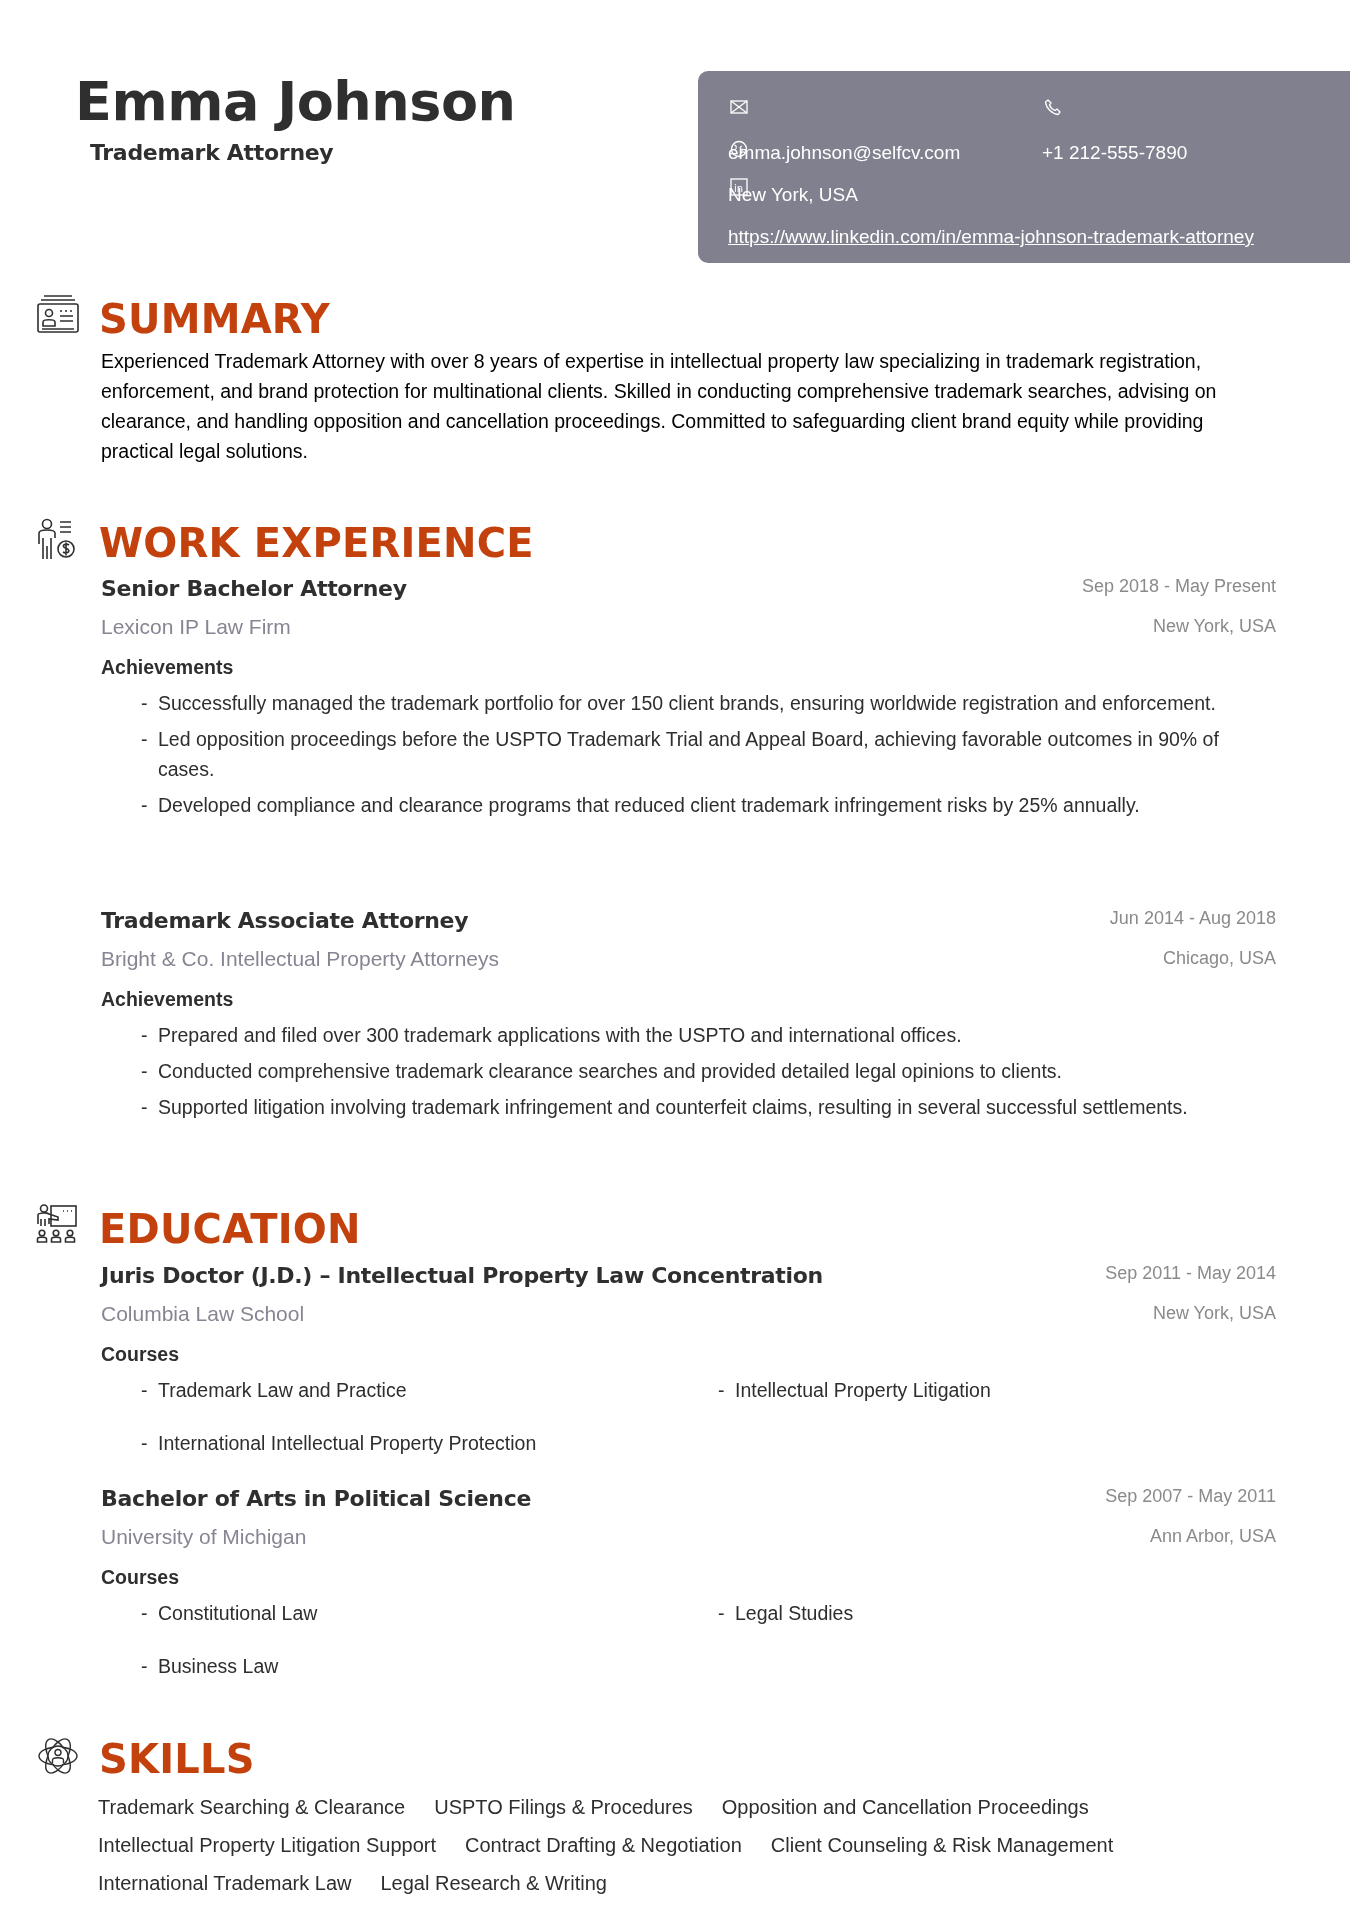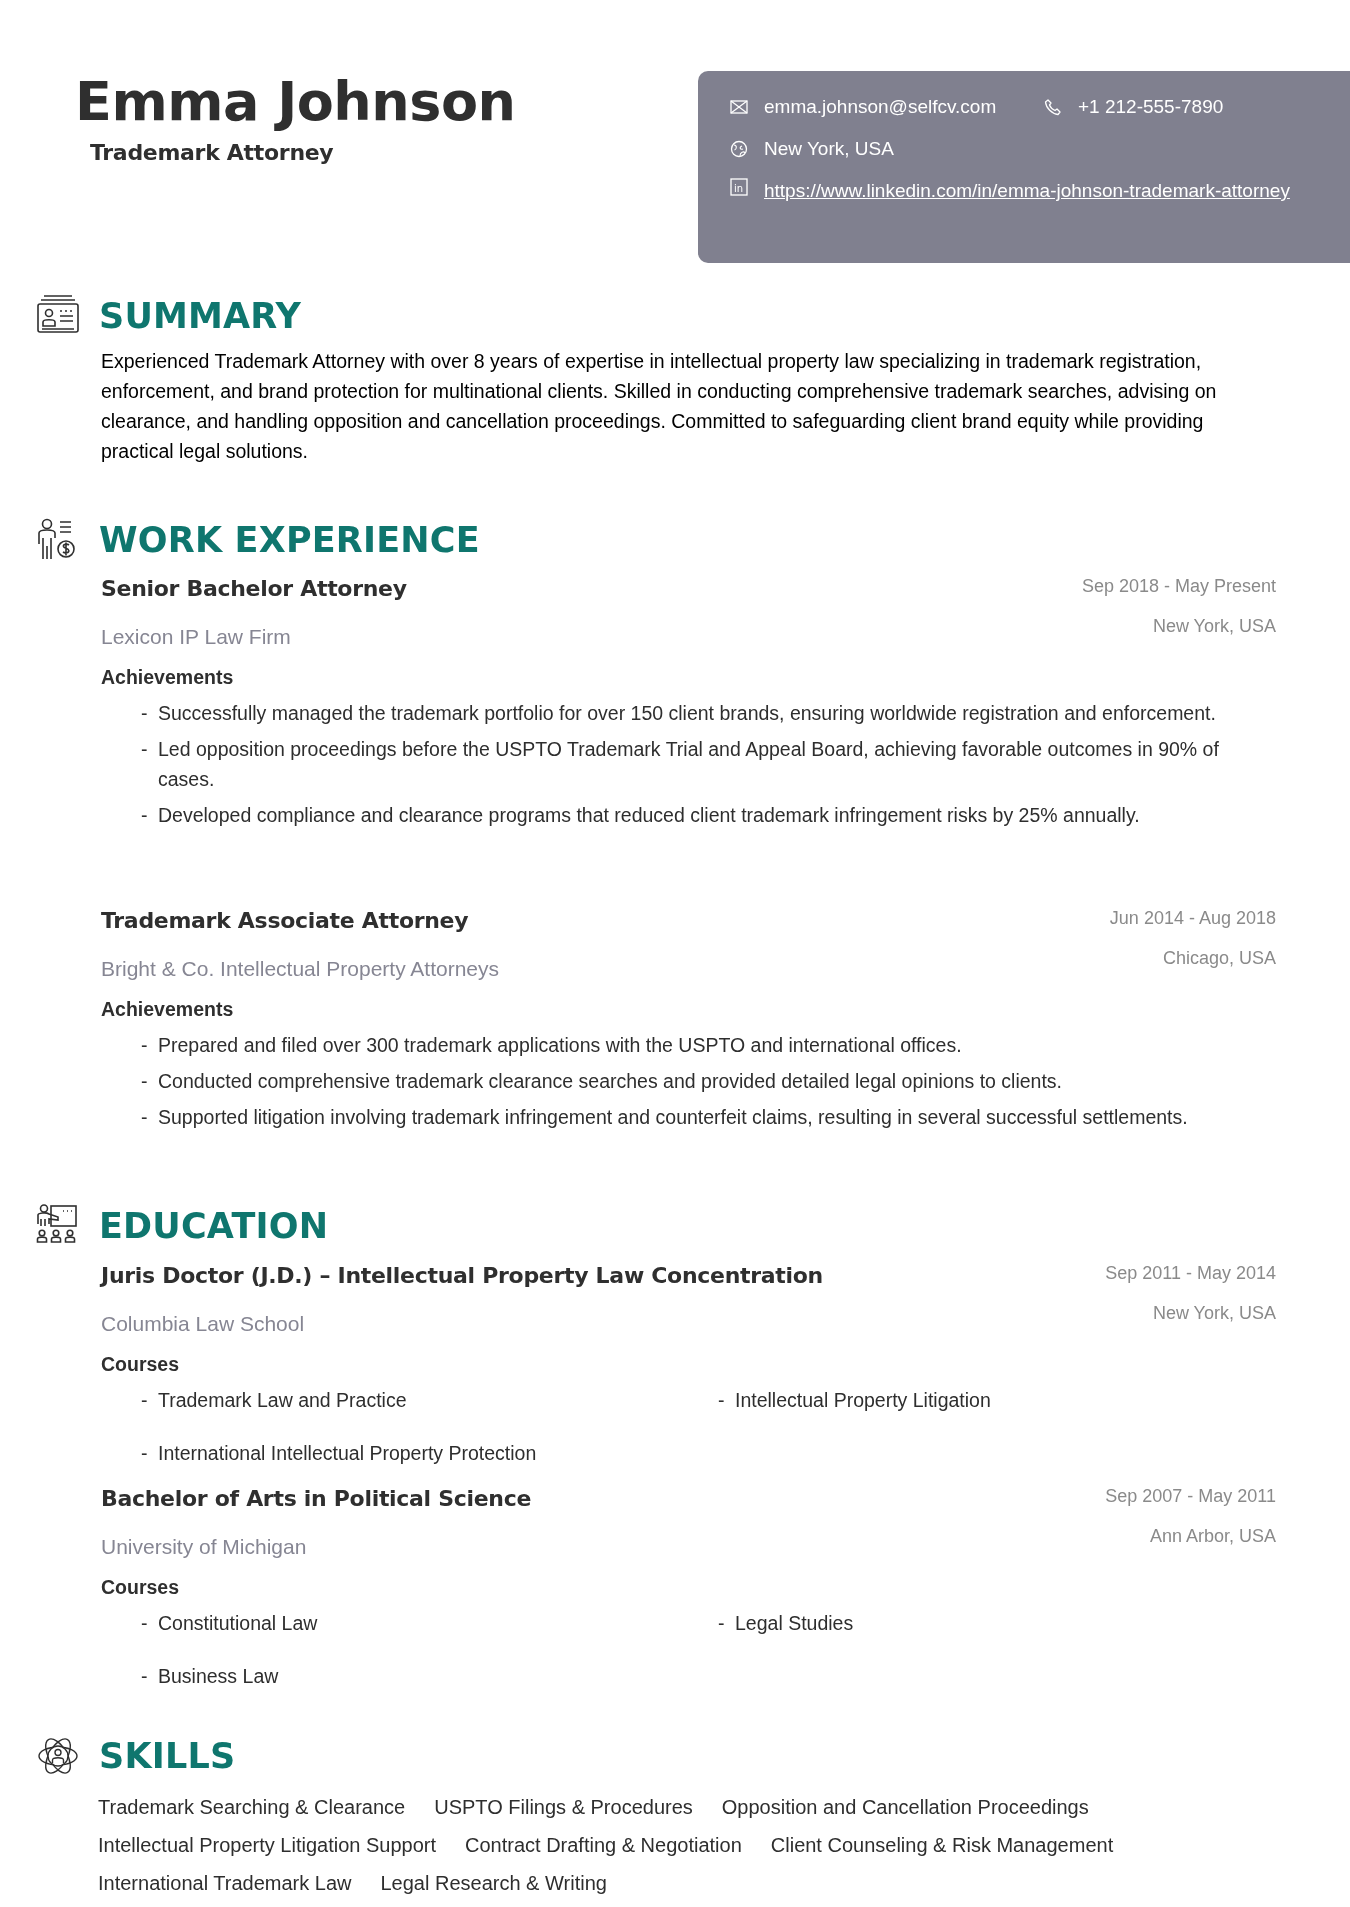--- a/index.html
+++ b/index.html
@@ -3,33 +3,33 @@
 <meta charset="utf-8">
 <style>
   * { box-sizing: border-box; margin: 0; padding: 0; }
   html, body { width: 1350px; height: 1907px; background: #ffffff; }
   body { position: relative; font-family: "Liberation Sans", "DejaVu Sans", sans-serif; color: #2e2e2e; overflow: hidden; }
 
   .name { position: absolute; left: 75px; top: 70px; font-size: 54px; font-weight: 700; color: #2f2f2f; letter-spacing: -0.5px; font-family: "DejaVu Sans", sans-serif; }
   .title { position: absolute; left: 90px; top: 140px; font-size: 22px; font-weight: 700; color: #2f2f2f; font-family: "DejaVu Sans", sans-serif; letter-spacing: -0.3px; }
 
   .contact { position: absolute; left: 698px; top: 71px; width: 652px; height: 192px; background: #80808f; border-radius: 10px 0 0 10px; color: #ffffff; font-size: 19px; }
-  .contact .row { position: absolute; display: flex; align-items: flex-start; gap: 16px; }
+  .contact .row { position: absolute; display: flex; align-items: flex-start; gap: 24px; flex-direction: column; }
   .contact .ico { width: 20px; height: 20px; display: inline-flex; align-items: center; justify-content: flex-end; margin-top: 2px; }
   .contact a { color: #ffffff; text-decoration: underline; line-height: 31px; width: 560px; word-break: break-all; display: block; }
   .contact .txt { line-height: 24px; }
 
   .sec-icon { position: absolute; left: 36px; width: 44px; height: 44px; }
-  .sec-title { position: absolute; left: 99px; font-size: 35px; font-weight: 700; color: #0f766e; font-family: "DejaVu Sans", sans-serif; letter-spacing: 0.2px; }
+  .sec-title { position: absolute; left: 99px; font-size: 40px; font-weight: 700; color: #c2410c; font-family: "DejaVu Sans", sans-serif; letter-spacing: 0.2px; }
 
   .summary { position: absolute; left: 101px; top: 346px; width: 1180px; font-size: 19.5px; line-height: 30px; color: #000000; }
 
   .job { position: absolute; left: 101px; width: 1175px; }
   .job .role { font-size: 22px; font-weight: 700; color: #2f2f2f; font-family: "DejaVu Sans", sans-serif; letter-spacing: -0.3px; height: 33px; }
-  .job .org { font-size: 21px; color: #868693; height: 33px; margin-top: 16px; }
+  .job .org { font-size: 21px; color: #868693; height: 33px; margin-top: 6px; }
   .job .date { position: absolute; right: 0; top: 0; font-size: 18px; color: #8a8a8a; }
   .job .loc { position: absolute; right: 0; top: 40px; font-size: 18px; color: #8a8a8a; }
   .job .sub { font-size: 19.5px; font-weight: 700; color: #2f2f2f; margin-top: 8px; height: 32px; }
   .job ul { list-style: none; padding-left: 40px; font-size: 19.5px; color: #2e2e2e; }
   .job ul li { position: relative; padding-left: 17px; line-height: 30px; margin-bottom: 6px; }
   .job ul li::before { content: "-"; position: absolute; left: 0; top: 0; }
   .courses { display: grid; grid-template-columns: 577px 577px; padding-left: 40px; font-size: 19.5px; }
   .courses div { position: relative; padding-left: 17px; line-height: 30px; height: 53px; }
   .courses div::before { content: "-"; position: absolute; left: 0; }
 

